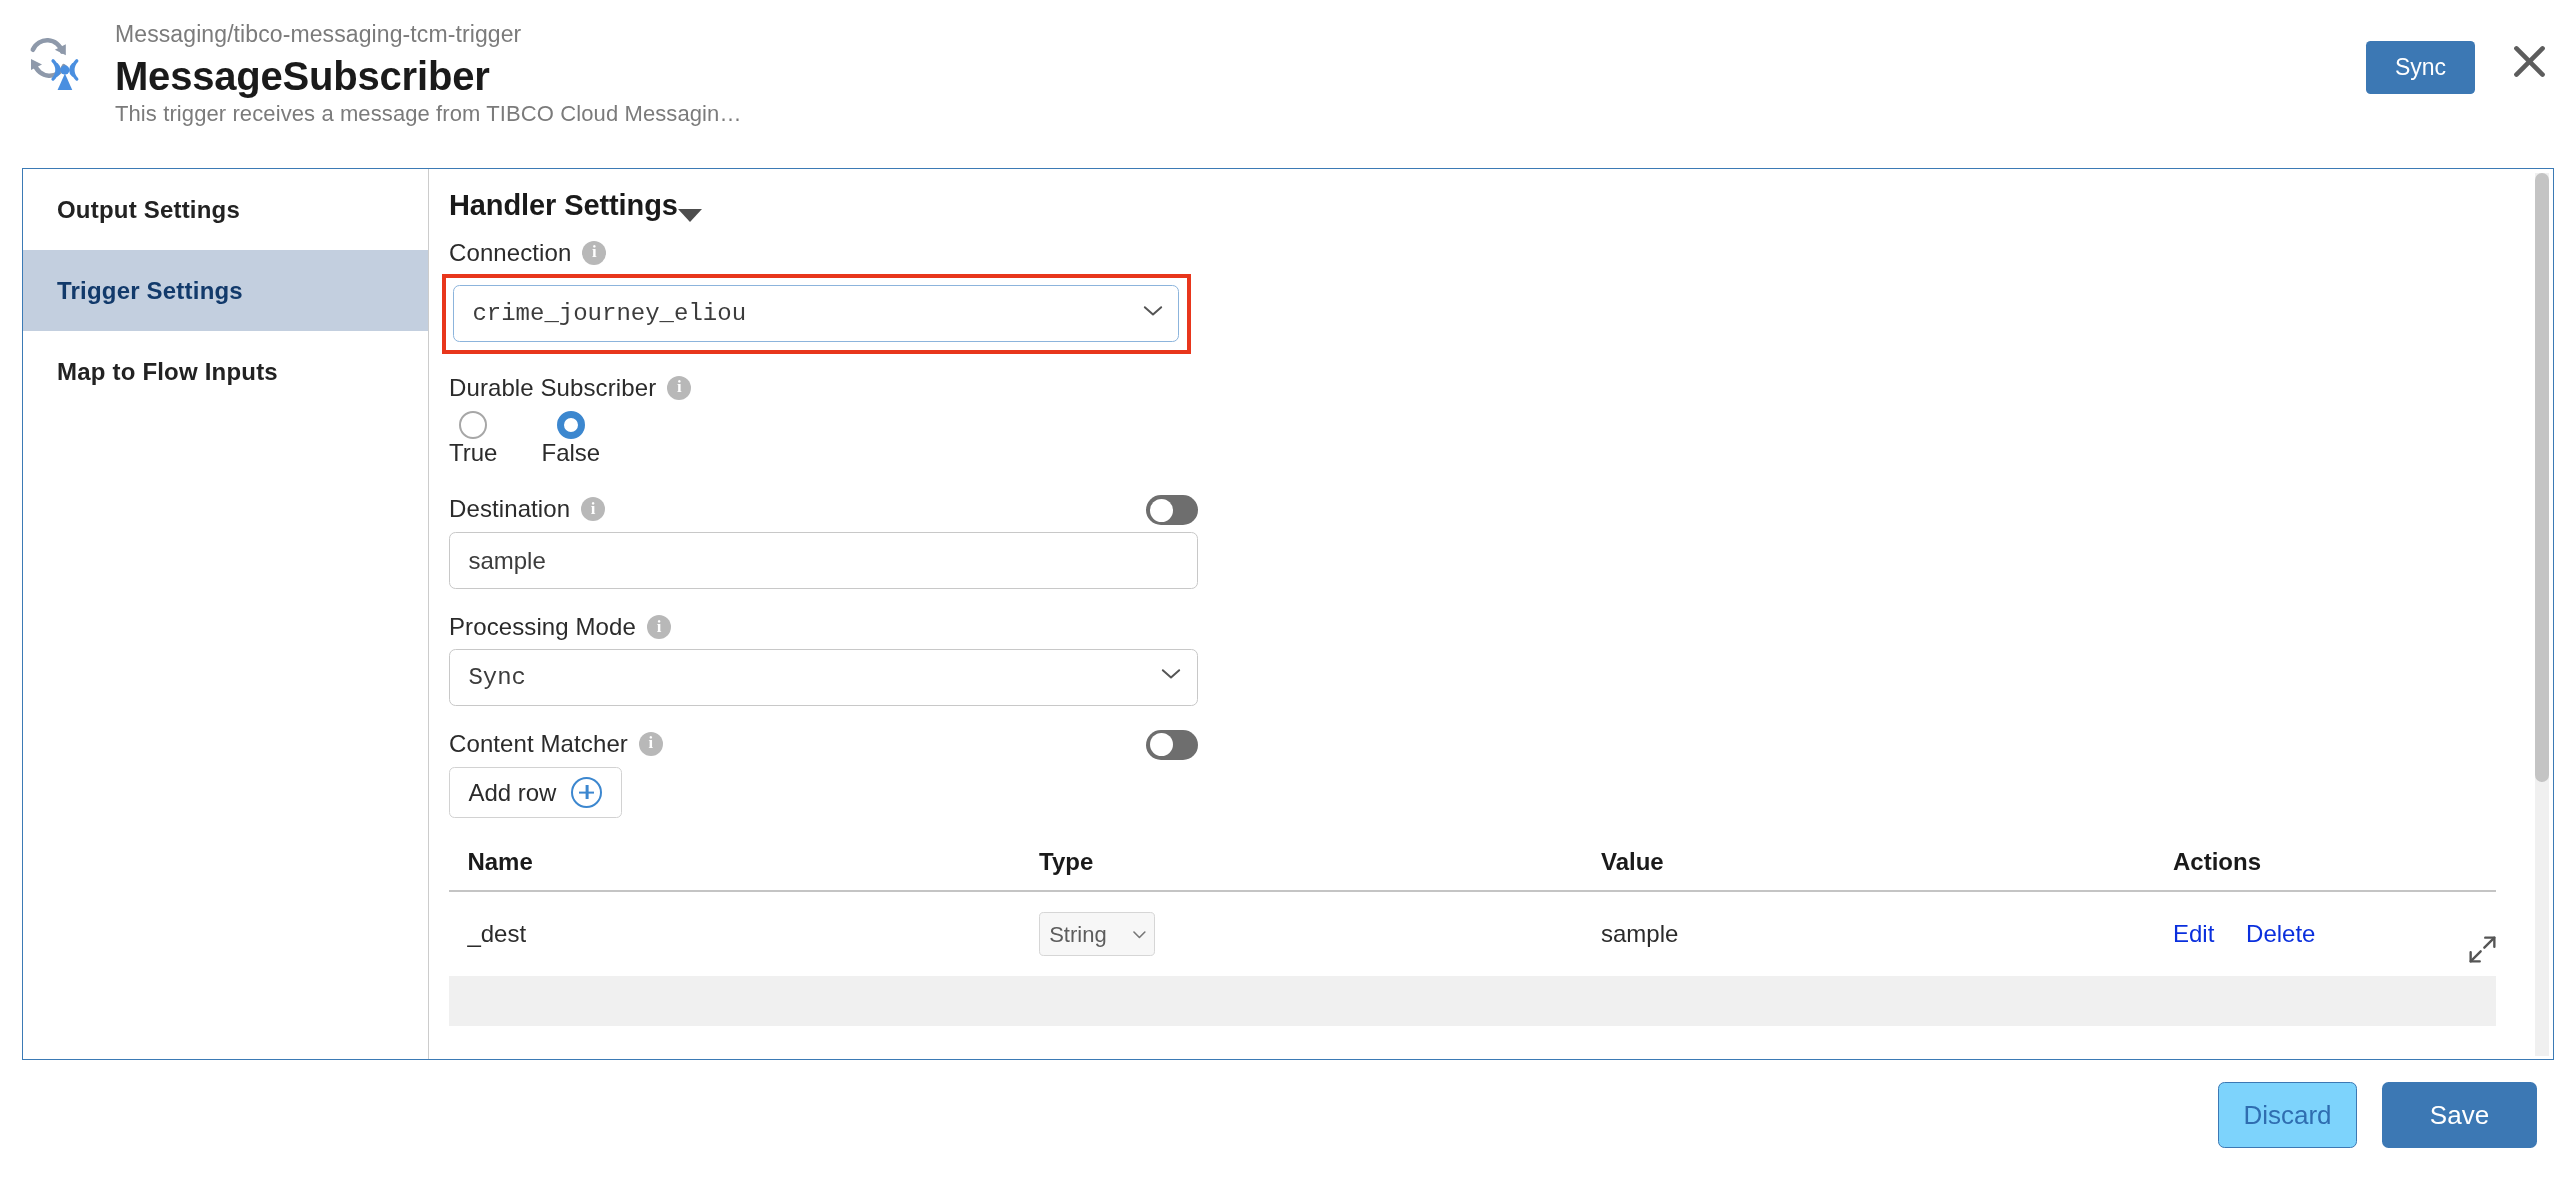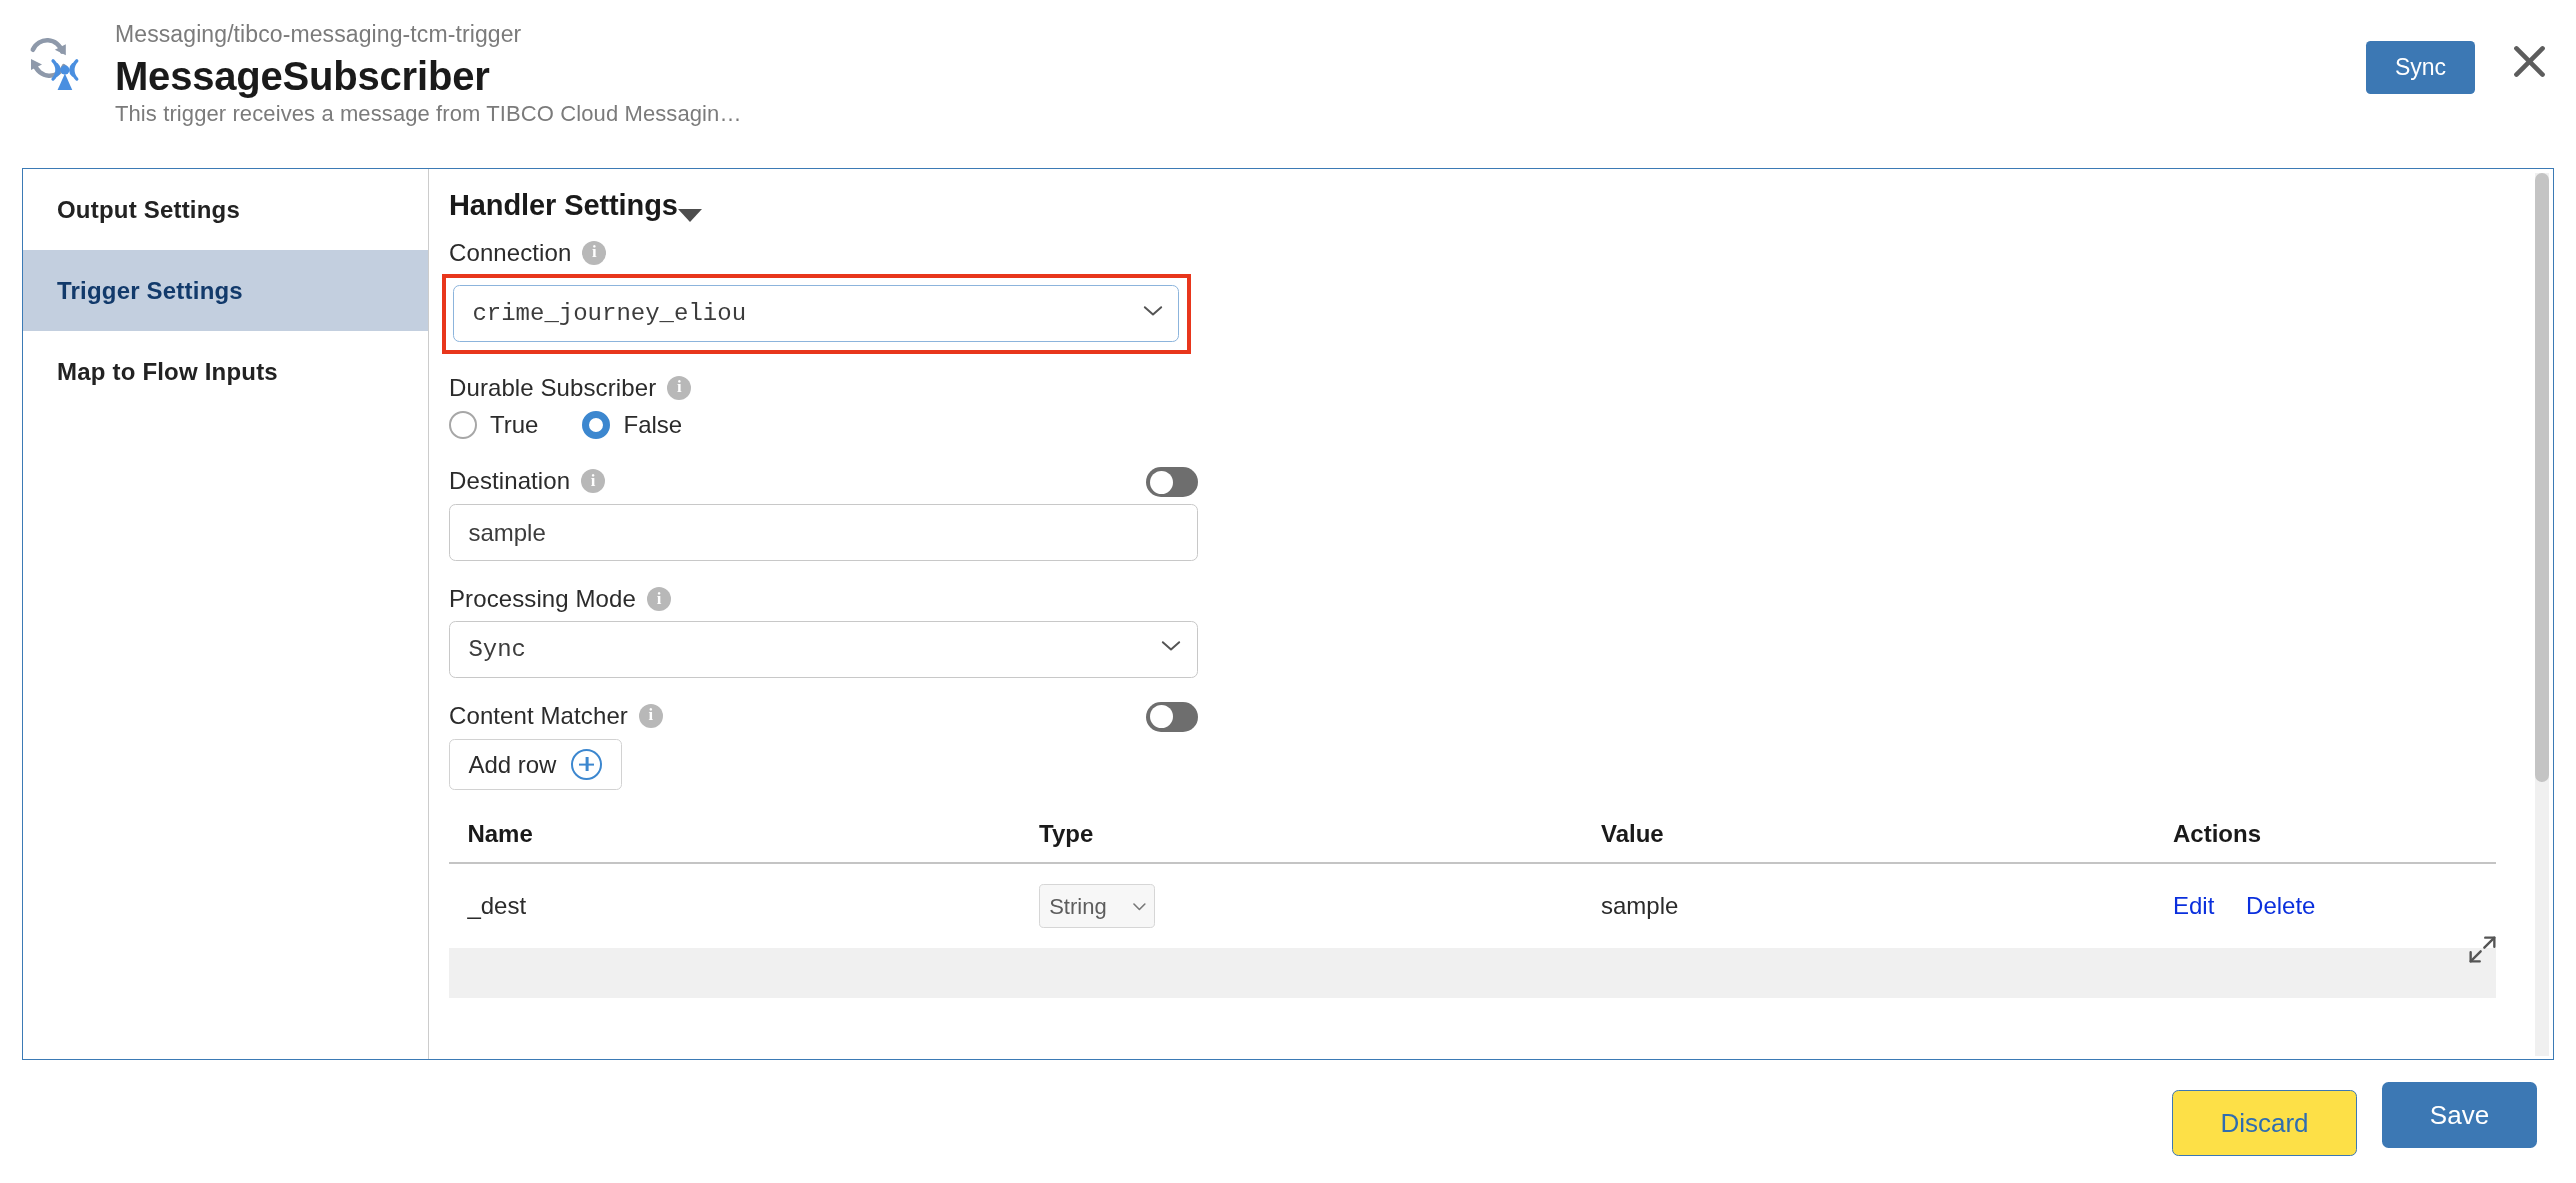--- a/index.html
+++ b/index.html
@@ -216,23 +216,23 @@
   .radio-row {
     display: flex;
     align-items: center;
     gap: 20px;
     margin-bottom: 28px;
     margin-top: 9.2px;
   }
   .radio-item {
     display: flex;
     align-items: center;
-    gap: 13px;
     cursor: pointer;
     margin-right: 24px;
+    flex-direction: column;
   }
   .radio-circle {
     width: 28px; height: 28px;
     border-radius: 50%;
     border: 2.8px solid #a7a7a7;
     background: #ffffff;
     flex: none;
   }
   .radio-circle.checked {
     border: 7.4px solid #3c87cf;
@@ -414,29 +414,28 @@
   .footer {
     position: absolute;
     left: 0; top: 1064px;
     width: 2576px;
     height: 120px;
     background: #ffffff;
   }
   .btn-discard {
     position: absolute;
     right: 219px; top: 18.4px;
-    width: 185px; height: 66px;
-    background: #fde047;
+    width: 139px; height: 66px;
+    background: #7dd3fc;
     border: 1.8px solid #3c78b4;
     border-radius: 6.5px;
     color: #2f6db0;
     font-size: 26px;
     font-family: "Liberation Sans", sans-serif;
     cursor: pointer;
-    margin-top: 8px;
   }
   .btn-save {
     position: absolute;
     right: 39px; top: 18.4px;
     width: 155px; height: 66px;
     background: #3c78b4;
     border: none;
     border-radius: 6.5px;
     color: #ffffff;
     font-size: 26px;

